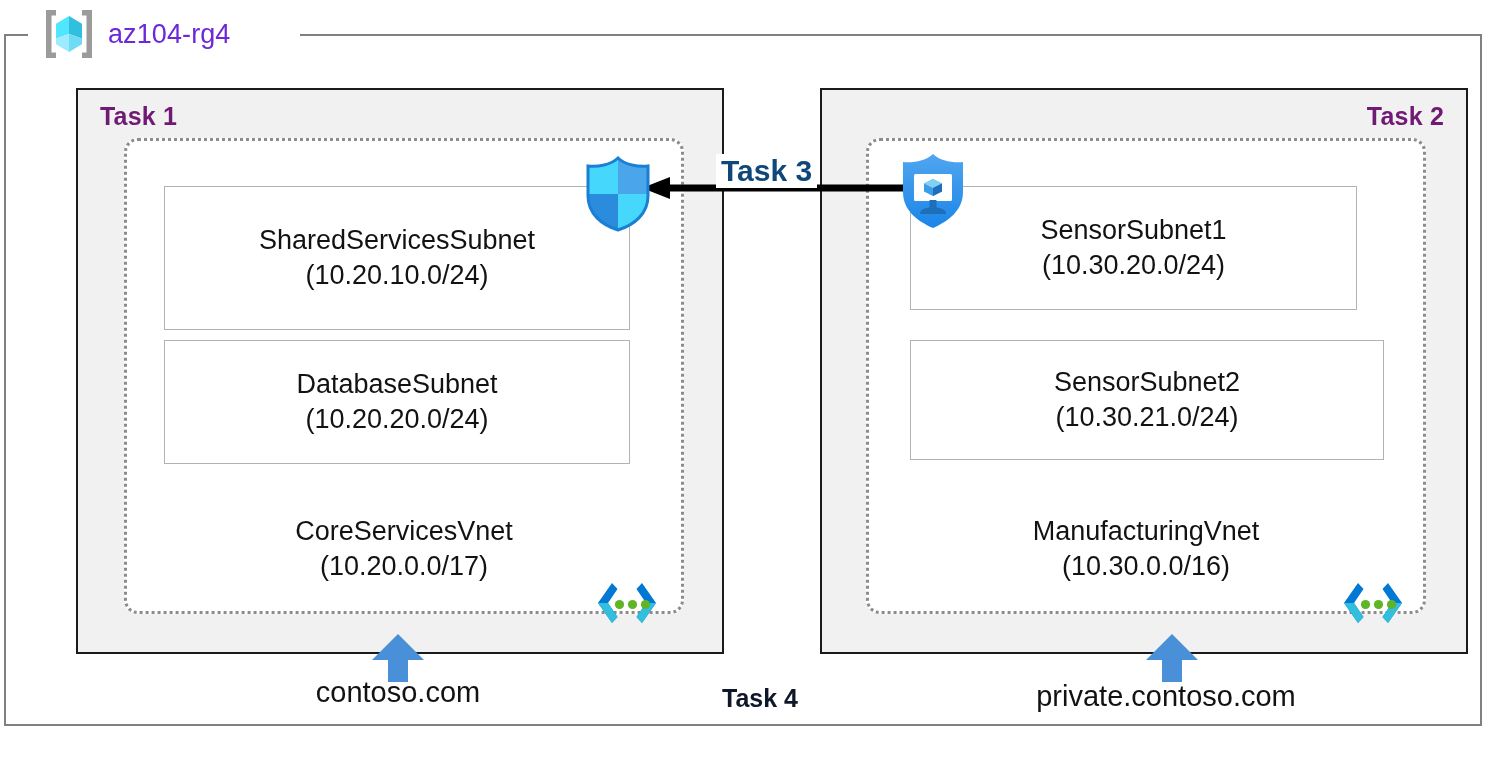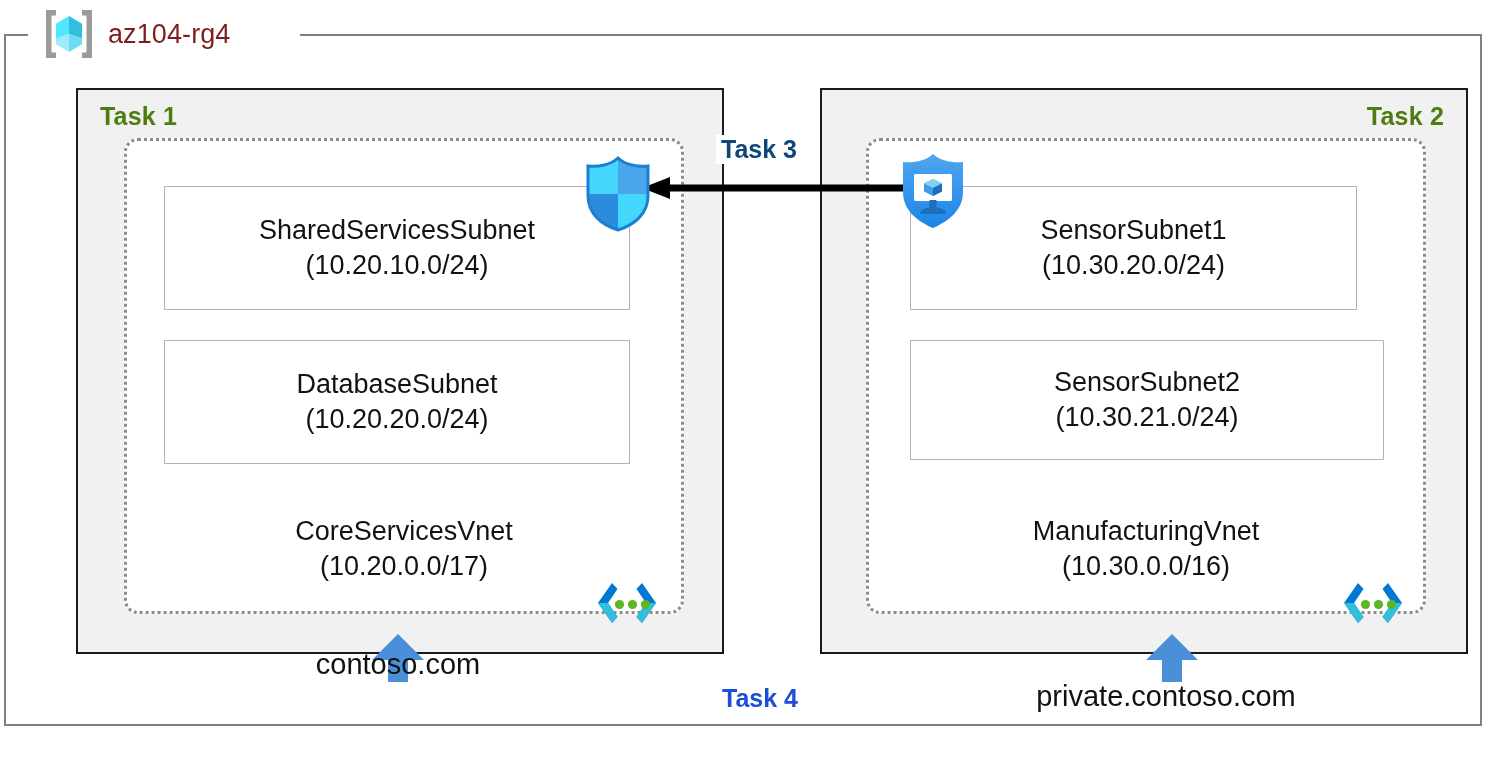--- a/index.html
+++ b/index.html
@@ -45,21 +45,21 @@
     position: absolute;
     left: 40px;
     top: 6px;
     height: 56px;
     display: flex;
     align-items: center;
     gap: 10px;
   }
   .rg-title-text {
     font-size: 27px;
-    color: #7f1d1d;
+    color: #6d28d9;
     letter-spacing: 0.1px;
     white-space: nowrap;
   }
 
   
   .rg-icon {
     width: 58px;
     height: 56px;
     position: relative;
     flex: none;
@@ -73,21 +73,21 @@
     box-sizing: border-box;
   }
   #task1-panel { left: 76px;  top: 88px; width: 648px; height: 566px; }
   #task2-panel { left: 820px; top: 88px; width: 648px; height: 566px; }
 
   .task-label {
     position: absolute;
     top: 12px;
     font-size: 25px;
     font-weight: bold;
-    color: #4d7c0f;
+    color: #701a75;
     letter-spacing: 0.2px;
     white-space: nowrap;
   }
   .task-label.left  { left: 22px; }
   .task-label.right { right: 22px; }
 
   
   .vnet-box {
     position: absolute;
     border: 3px dotted #8c8c8c;
@@ -110,21 +110,21 @@
     justify-content: center;
   }
   .subnet-name, .subnet-cidr,
   .vnet-name, .vnet-cidr {
     font-size: 27px;
     color: #121212;
     line-height: 1.28;
     white-space: nowrap;
   }
 
-  #subnet-shared   { left: 164px; top: 186px; width: 466px; height: 124px; }
+  #subnet-shared   { left: 164px; top: 186px; width: 466px; height: 144px; }
   #subnet-database { left: 164px; top: 340px; width: 466px; height: 124px; }
   #subnet-sensor1  { left: 910px; top: 186px; width: 447px; height: 124px; }
   #subnet-sensor2  { left: 910px; top: 340px; width: 474px; height: 120px; }
 
   
   .vnet-caption {
     position: absolute;
     text-align: center;
     white-space: nowrap;
   }
@@ -162,22 +162,22 @@
   #task3-arrow {
     position: absolute;
     left: 640px;
     top: 172px;
     width: 272px;
     height: 32px;
   }
   #task3-label {
     position: absolute;
     left: 716px;
-    top: 135px;
-    font-size: 25px;
+    top: 154px;
+    font-size: 30px;
     font-weight: bold;
     color: #10477a;
     background: #ffffff;
     padding: 0 5px;
     white-space: nowrap;
   }
 
   
   .up-arrow {
     position: absolute;
@@ -187,30 +187,30 @@
   #dns1-arrow { left: 372px;  top: 634px; }
   #dns2-arrow { left: 1146px; top: 634px; }
 
   .dns-label {
     position: absolute;
     font-size: 29px;
     color: #121212;
     white-space: nowrap;
     text-align: center;
   }
-  #dns1-label { left: 282px;  top: 648px; width: 232px; }
+  #dns1-label { left: 282px;  top: 676px; width: 232px; }
   #dns2-label { left: 996px;  top: 680px; width: 340px; }
 
   #task4-label {
     position: absolute;
     left: 722px;
     top: 684px;
     font-size: 25px;
     font-weight: bold;
-    color: #1d4ed8;
+    color: #0f172a;
     white-space: nowrap;
   }
 </style>
 </head>
 <body>
 
 <div id="canvas">
 
   <div class="rg-frame"></div>
   <div class="rg-title-gap"></div>

